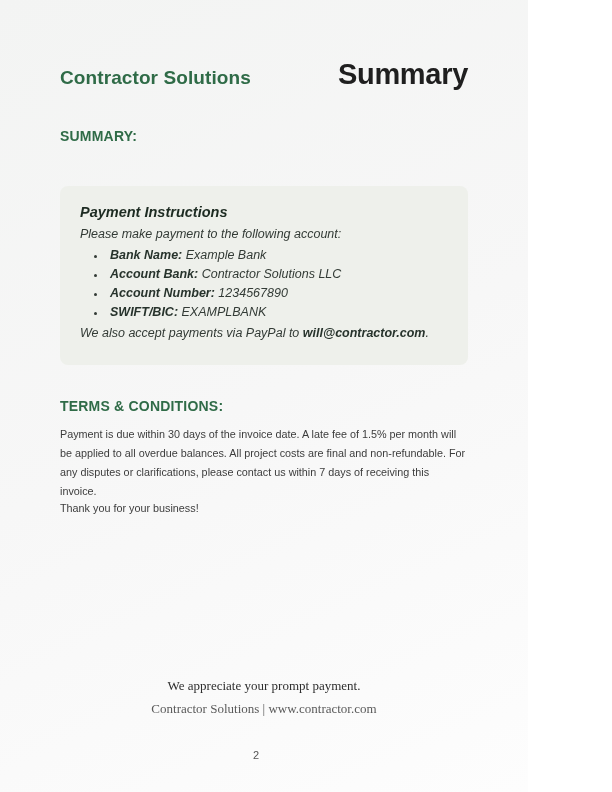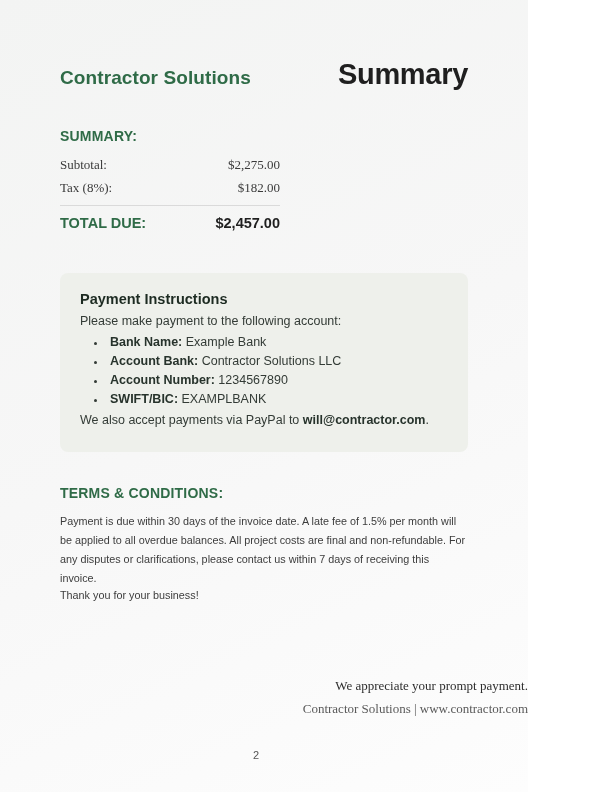--- a/index.html
+++ b/index.html
@@ -81,20 +81,21 @@
     margin-top: 42px;
     width: 100%;
     box-sizing: border-box;
     background: linear-gradient(100deg, #eceeе9 0%, #edefe9 0%, #f2f4f0 100%);
     background-color: #eef0eb;
     border-radius: 8px;
     padding: 17px 20px 22px 20px;
     color: #333b36;
     font-size: 12.5px;
     line-height: 19px;
+    font-style: italic;
   }
   .payment-title {
     color: #1d2b22;
     font-size: 14.5px;
     font-weight: bold;
     margin-bottom: 3px;
   }
   .payment-box ul {
     margin: 2px 0 2px 0;
     padding-left: 27px;
@@ -116,21 +117,21 @@
     font-size: 10.8px;
     line-height: 15px;
     color: #3c3c3c;
   }
 
   
   .footer {
     position: absolute;
     left: 0; right: 0;
     top: 678px;
-    text-align: right;
+    text-align: center;
     font-family: "Liberation Serif", serif;
   }
   .footer-note {
     font-size: 13px;
     color: #2e2e2e;
     margin-bottom: 7px;
   }
   .footer-company-line {
     font-size: 13px;
     color: #5a5a5a;
@@ -150,35 +151,20 @@
 <div class="page">
   <div class="content">
 
     <div class="header-row">
       <div class="brand">Contractor Solutions</div>
       <div class="doc-title">Summary</div>
     </div>
 
     <div class="section-heading summary-heading">SUMMARY:</div>
 
-    <div class="summary-table">
-      <div class="summary-row">
-        <span>Subtotal:</span>
-        <span>$2,275.00</span>
-      </div>
-      <div class="summary-row">
-        <span>Tax (8%):</span>
-        <span>$182.00</span>
-      </div>
-      <hr class="summary-divider">
-      <div class="total-row">
-        <span class="total-label">TOTAL DUE:</span>
-        <span class="total-value">$2,457.00</span>
-      </div>
-    </div>
 
     <div class="payment-box">
       <div class="payment-title">Payment Instructions</div>
       <div>Please make payment to the following account:</div>
       <ul>
         <li><span class="detail-label">Bank Name:</span> <span>Example Bank</span></li>
         <li><span class="detail-label">Account Bank:</span> <span>Contractor Solutions LLC</span></li>
         <li><span class="detail-label">Account Number:</span> <span>1234567890</span></li>
         <li><span class="detail-label">SWIFT/BIC:</span> <span>EXAMPLBANK</span></li>
       </ul>

